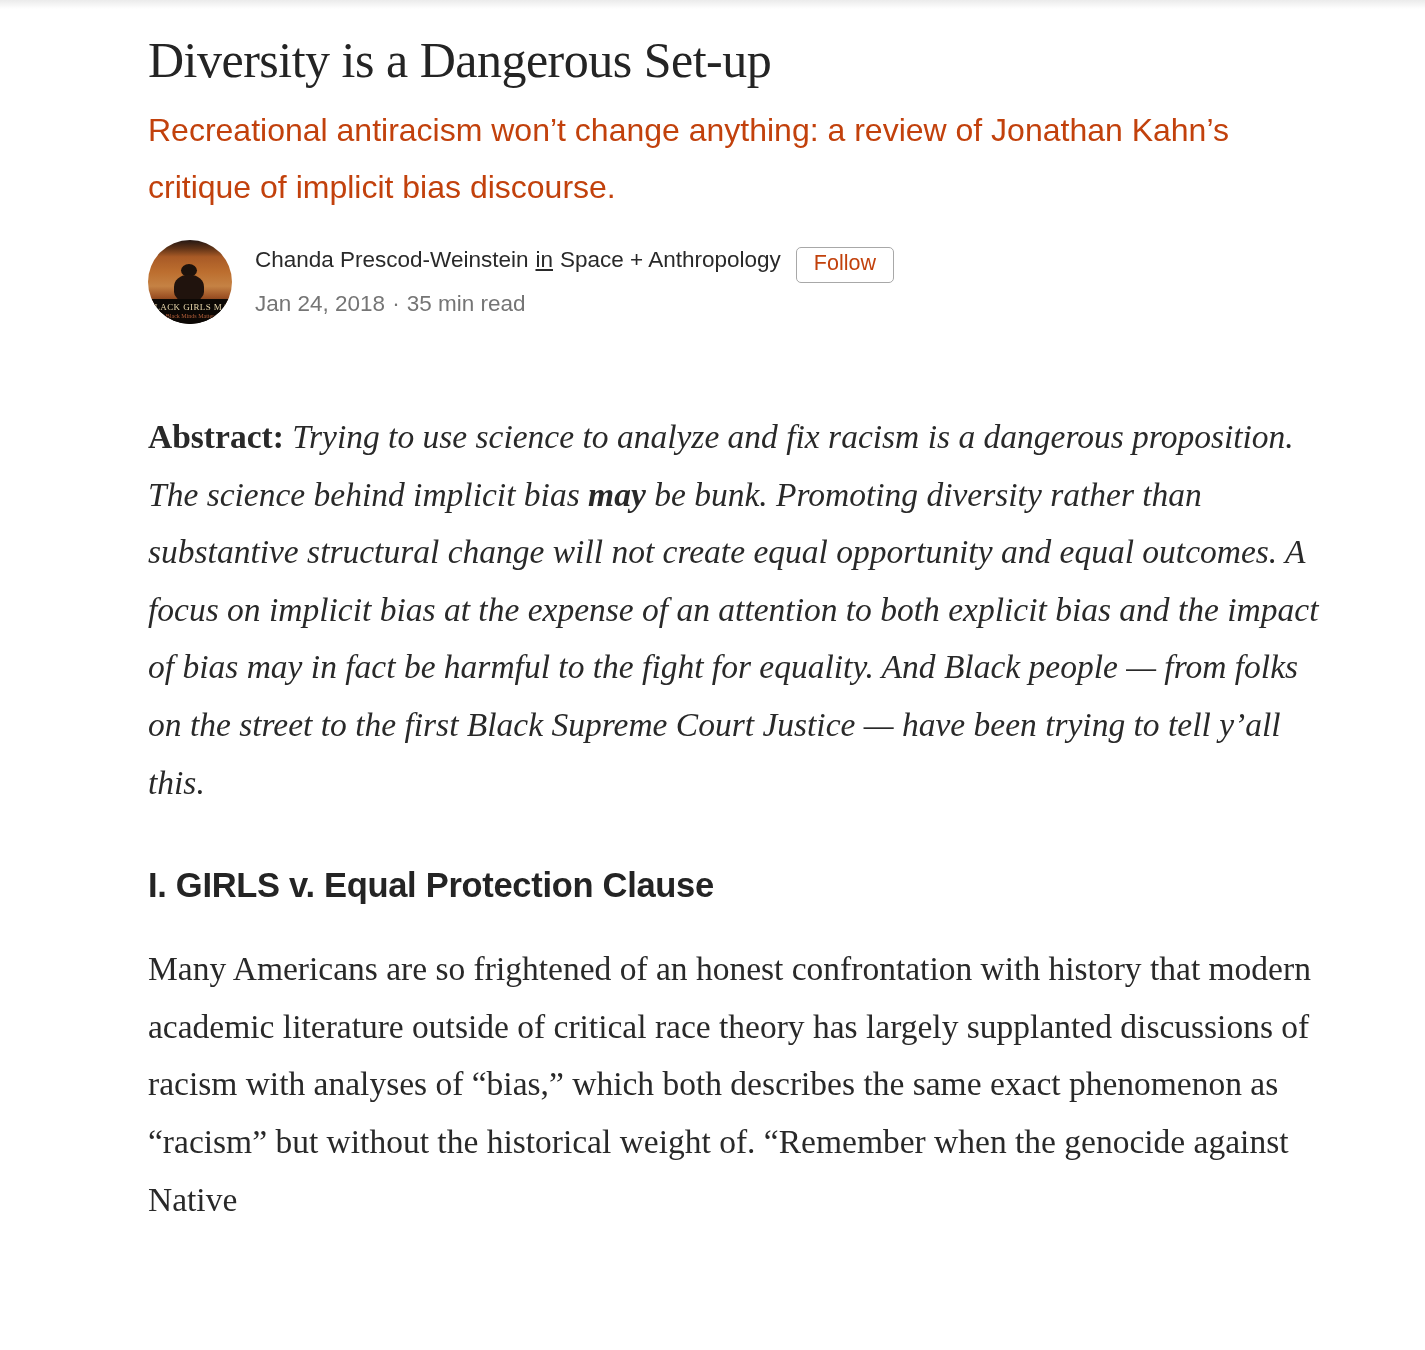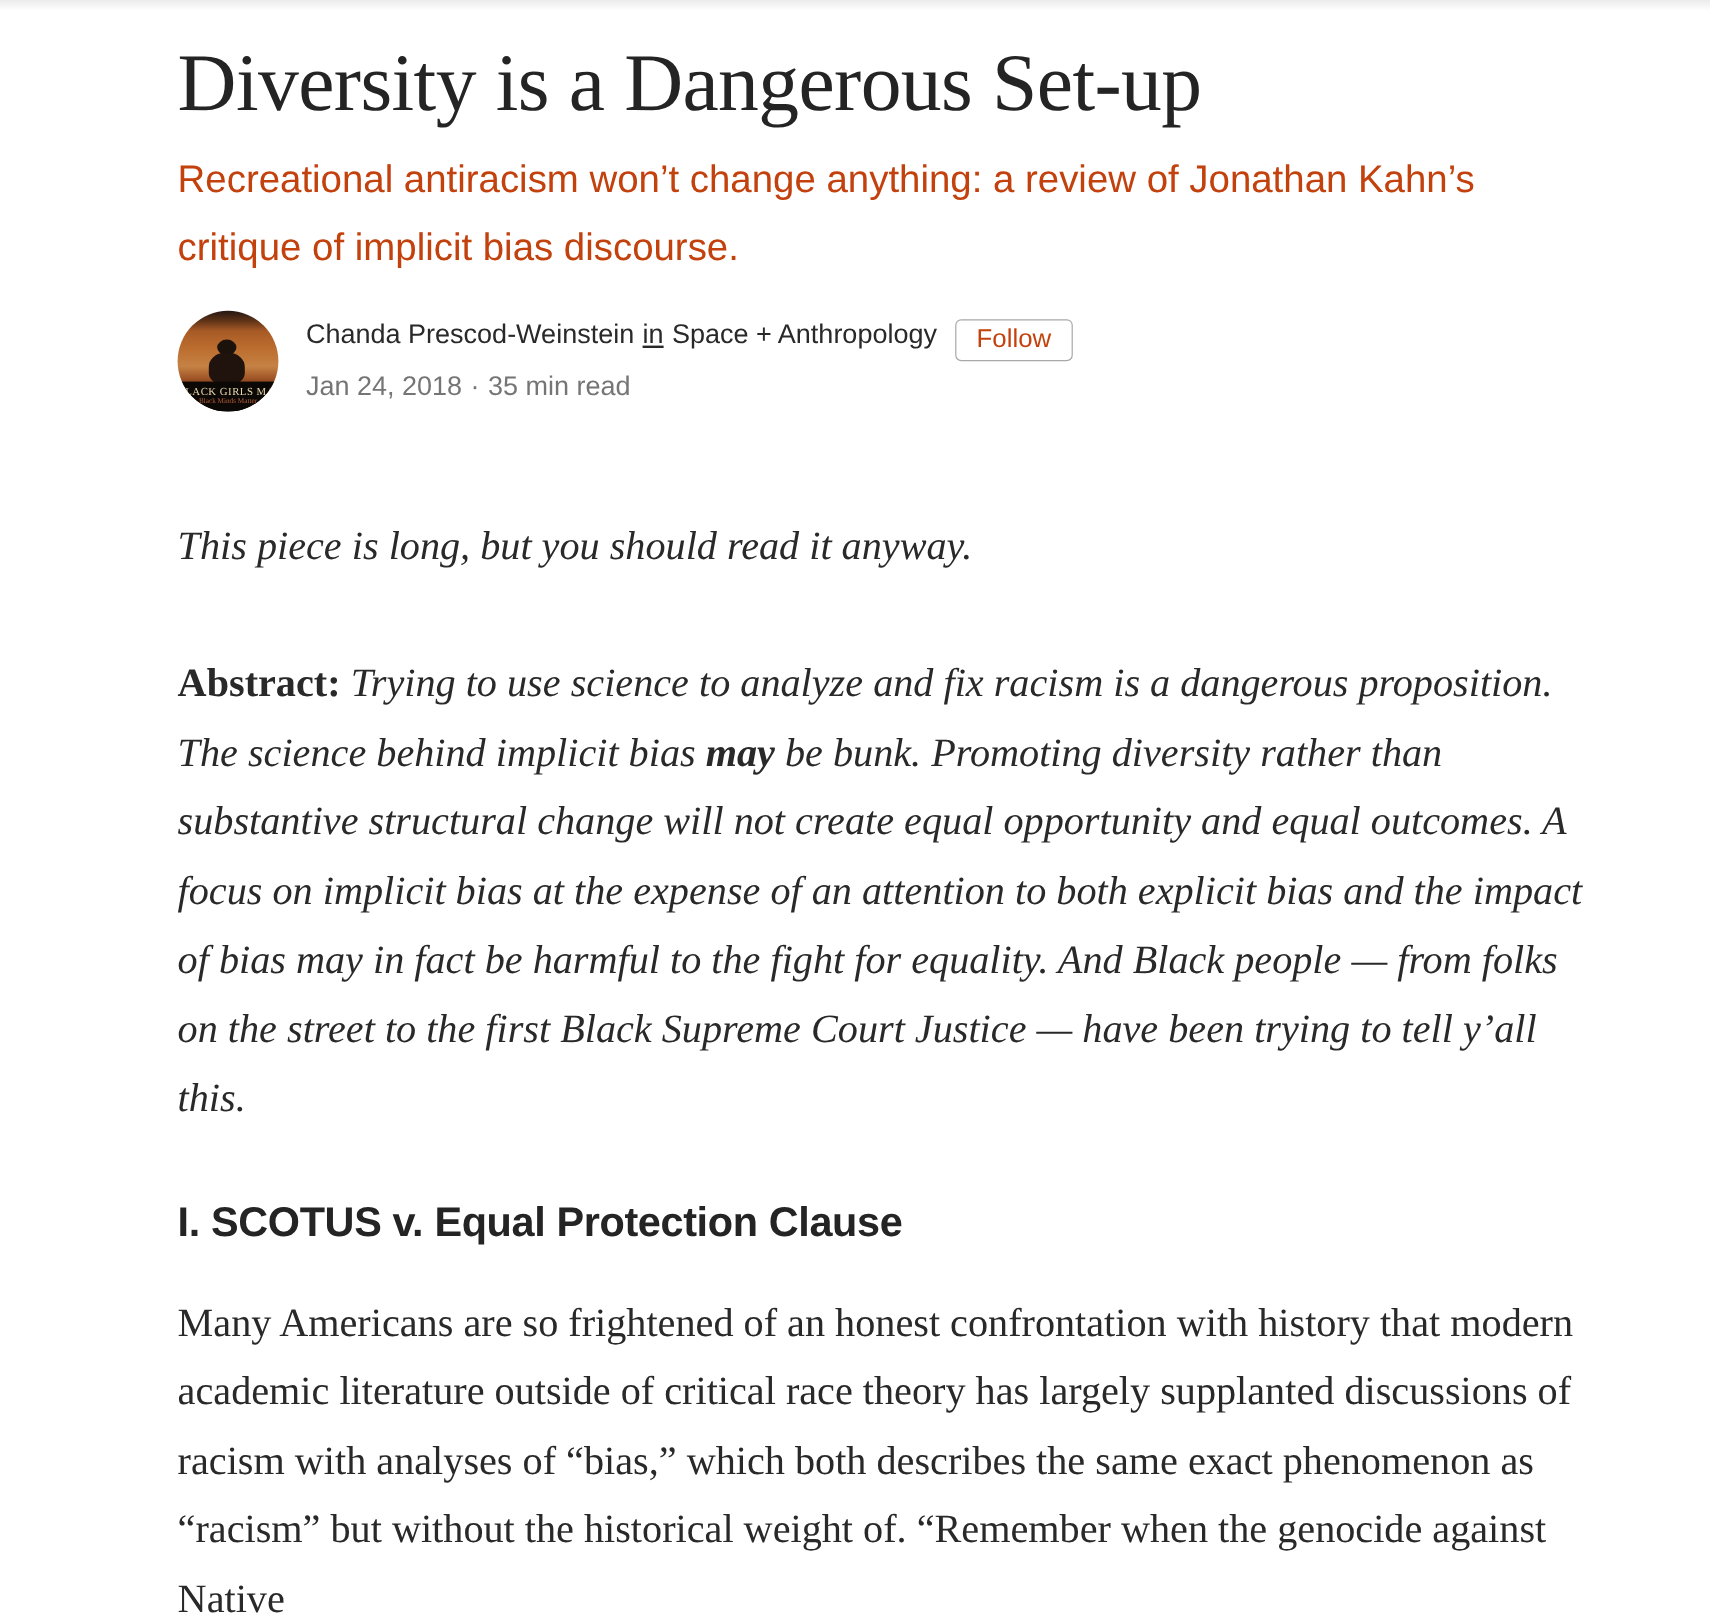--- a/index.html
+++ b/index.html
@@ -20,21 +20,21 @@
     background: linear-gradient(to bottom, #ebebeb, rgba(255,255,255,0));
   }
   .article {
     width: 1190px;
     margin-left: 148px;
     padding-top: 34px;
   }
   h1.title {
     font-family: "Liberation Serif", serif;
     font-weight: 400;
-    font-size: 68px;
+    font-size: 50px;
     line-height: 1.04;
     letter-spacing: -0.5px;
     color: #242424;
     margin: 0;
   }
   .subtitle {
     font-weight: 400;
     font-size: 32px;
     line-height: 1.78;
     color: #c2410c;
@@ -180,23 +180,22 @@
       <div class="byline-row2">
         <span>Jan 24, 2018</span>
         <span>·</span>
         <span>35 min read</span>
       </div>
     </div>
   </div>
 
   <section class="body-text">
 
-    <p class="em">This piece is long, but you should read it anyway.</p>
 
     <p class="em abstract"><strong class="label">Abstract:</strong><span> Trying to use science to analyze and fix racism is a dangerous proposition. The science behind implicit bias </span><strong class="bold-word">may</strong><span> be bunk. Promoting diversity rather than substantive structural change will not create equal opportunity and equal outcomes. A focus on implicit bias at the expense of an attention to both explicit bias and the impact of bias may in fact be harmful to the fight for equality. And Black people — from folks on the street to the first Black Supreme Court Justice — have been trying to tell y’all this.</span></p>
 
-    <h3 class="section-heading">I. SCOTUS v. Equal Protection Clause</h3>
+    <h3 class="section-heading">I. GIRLS v. Equal Protection Clause</h3>
 
     <p class="body-para">Many Americans are so frightened of an honest confrontation with history that modern academic literature outside of critical race theory has largely supplanted discussions of racism with analyses of “bias,” which both describes the same exact phenomenon as “racism” but without the historical weight of. “Remember when the genocide against Native</p>
 
   </section>
 
 </main>
 
 </body></html>

